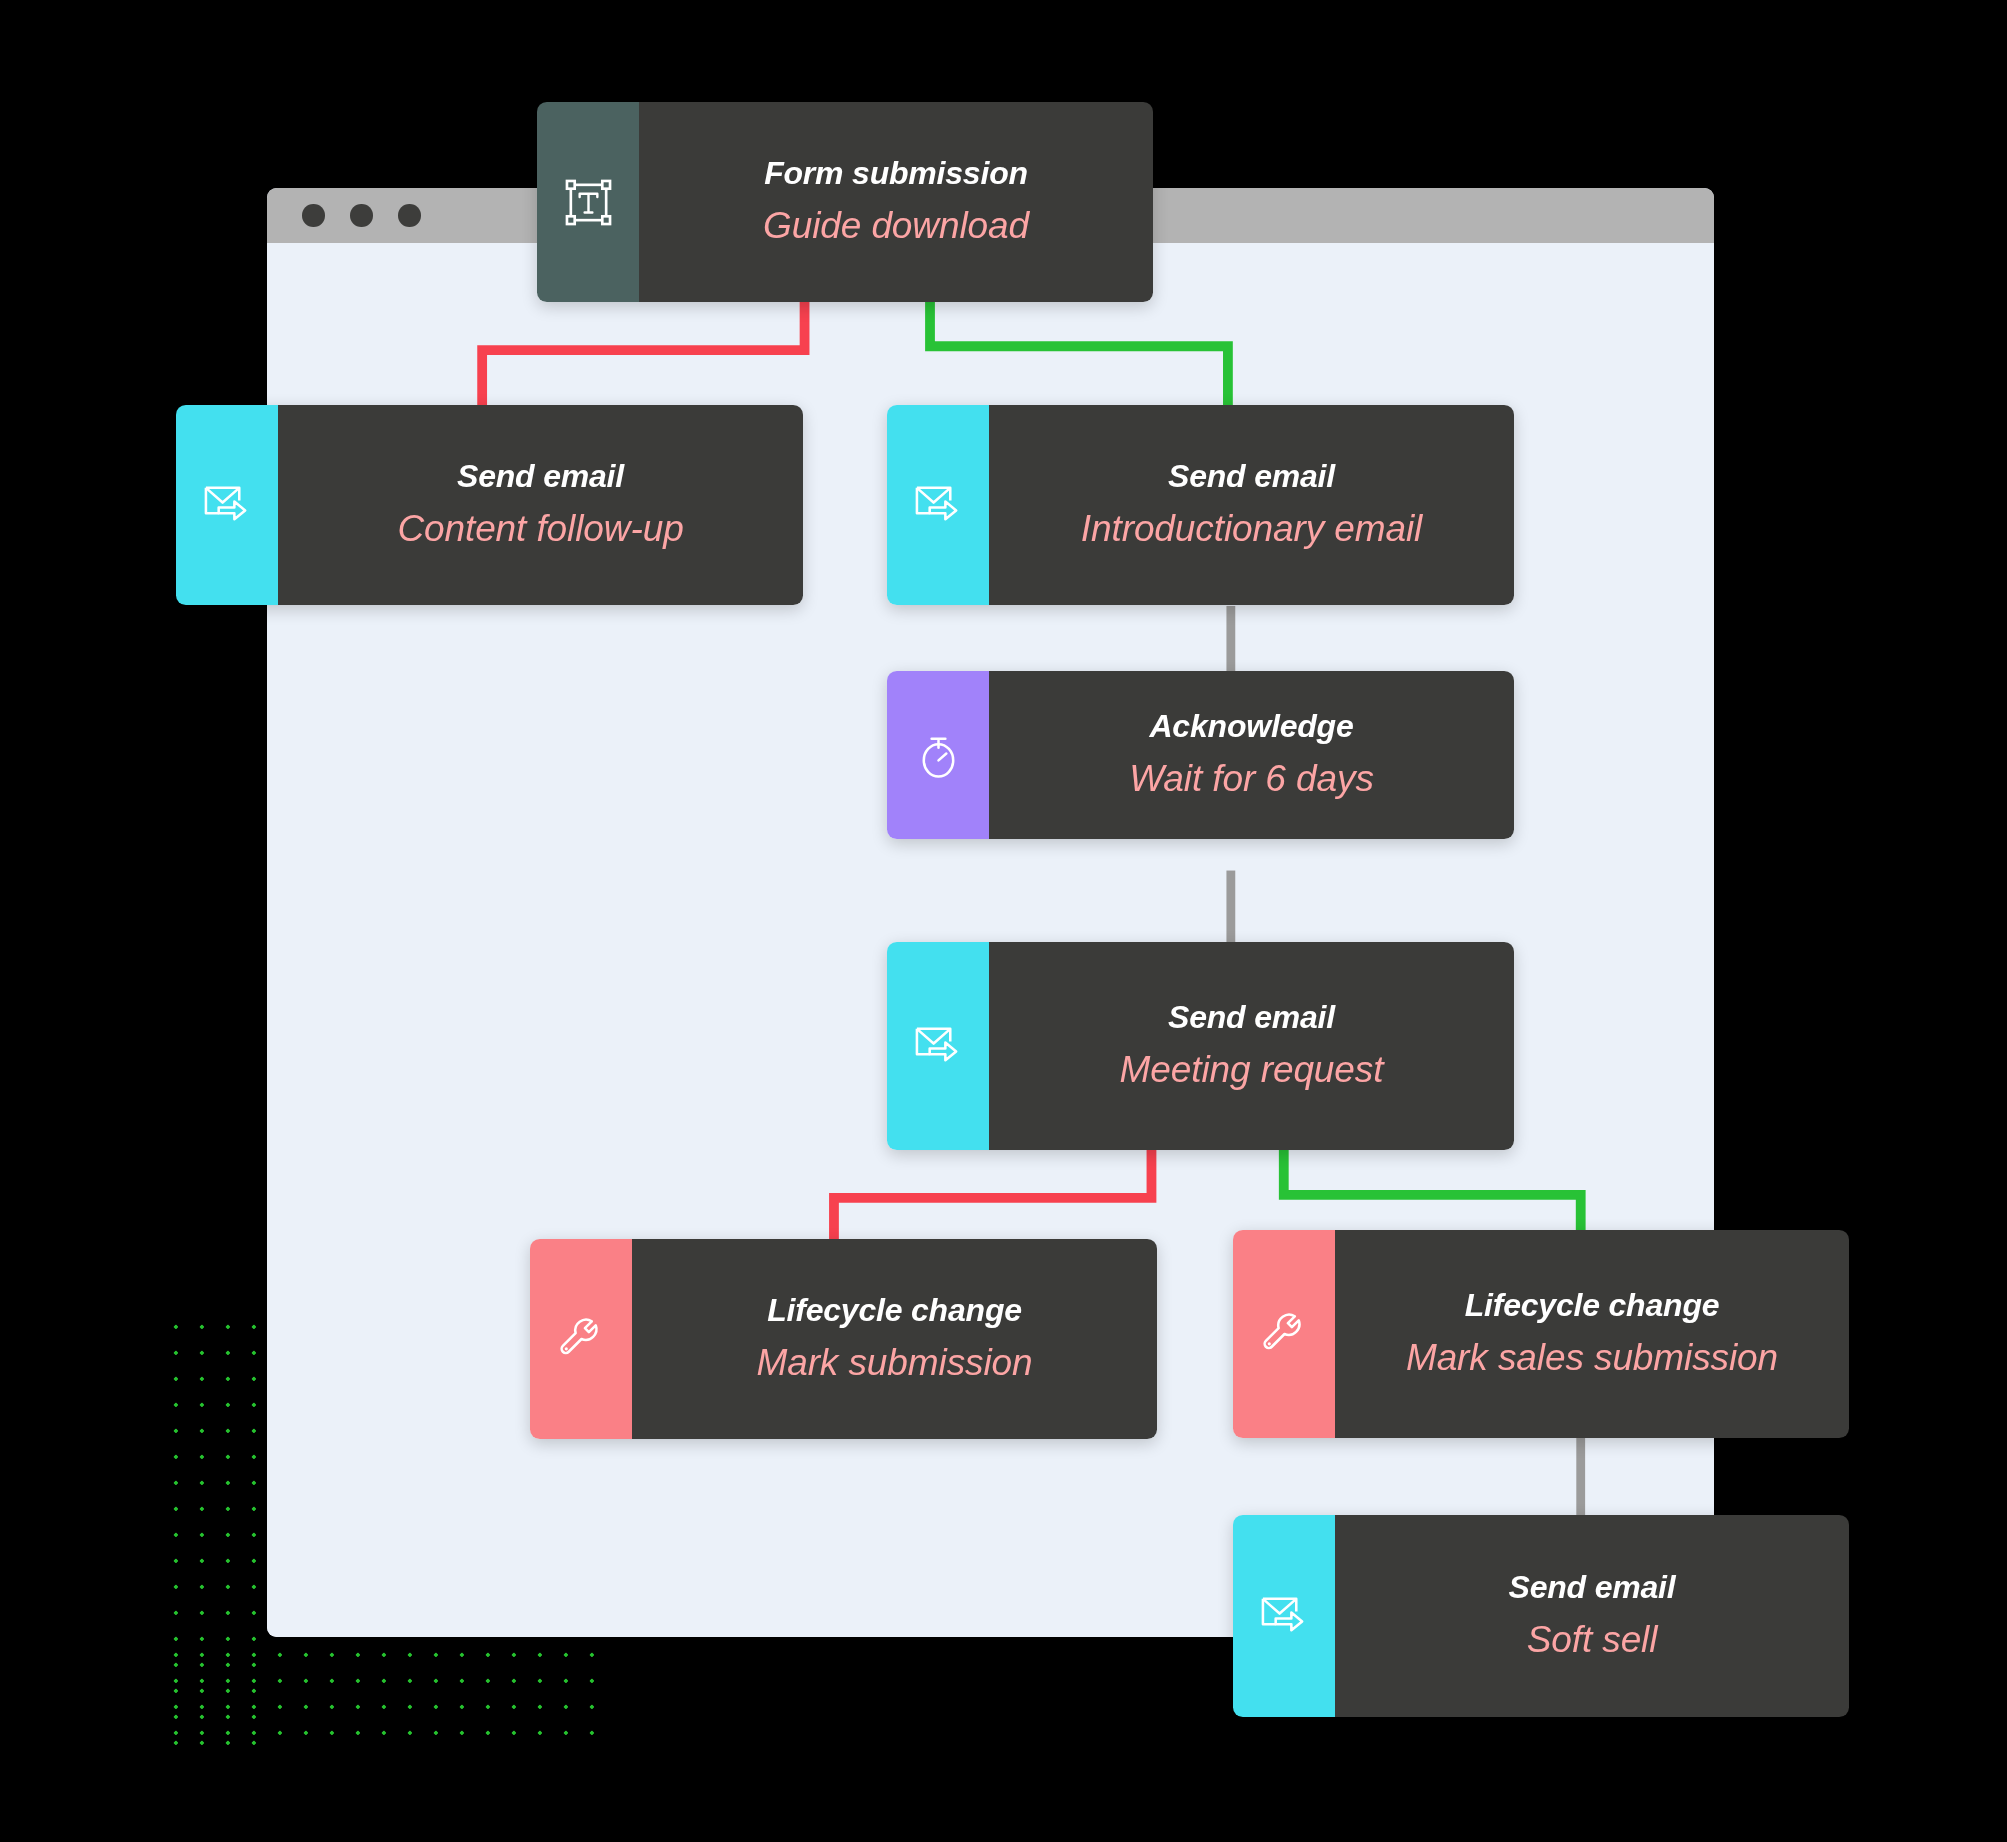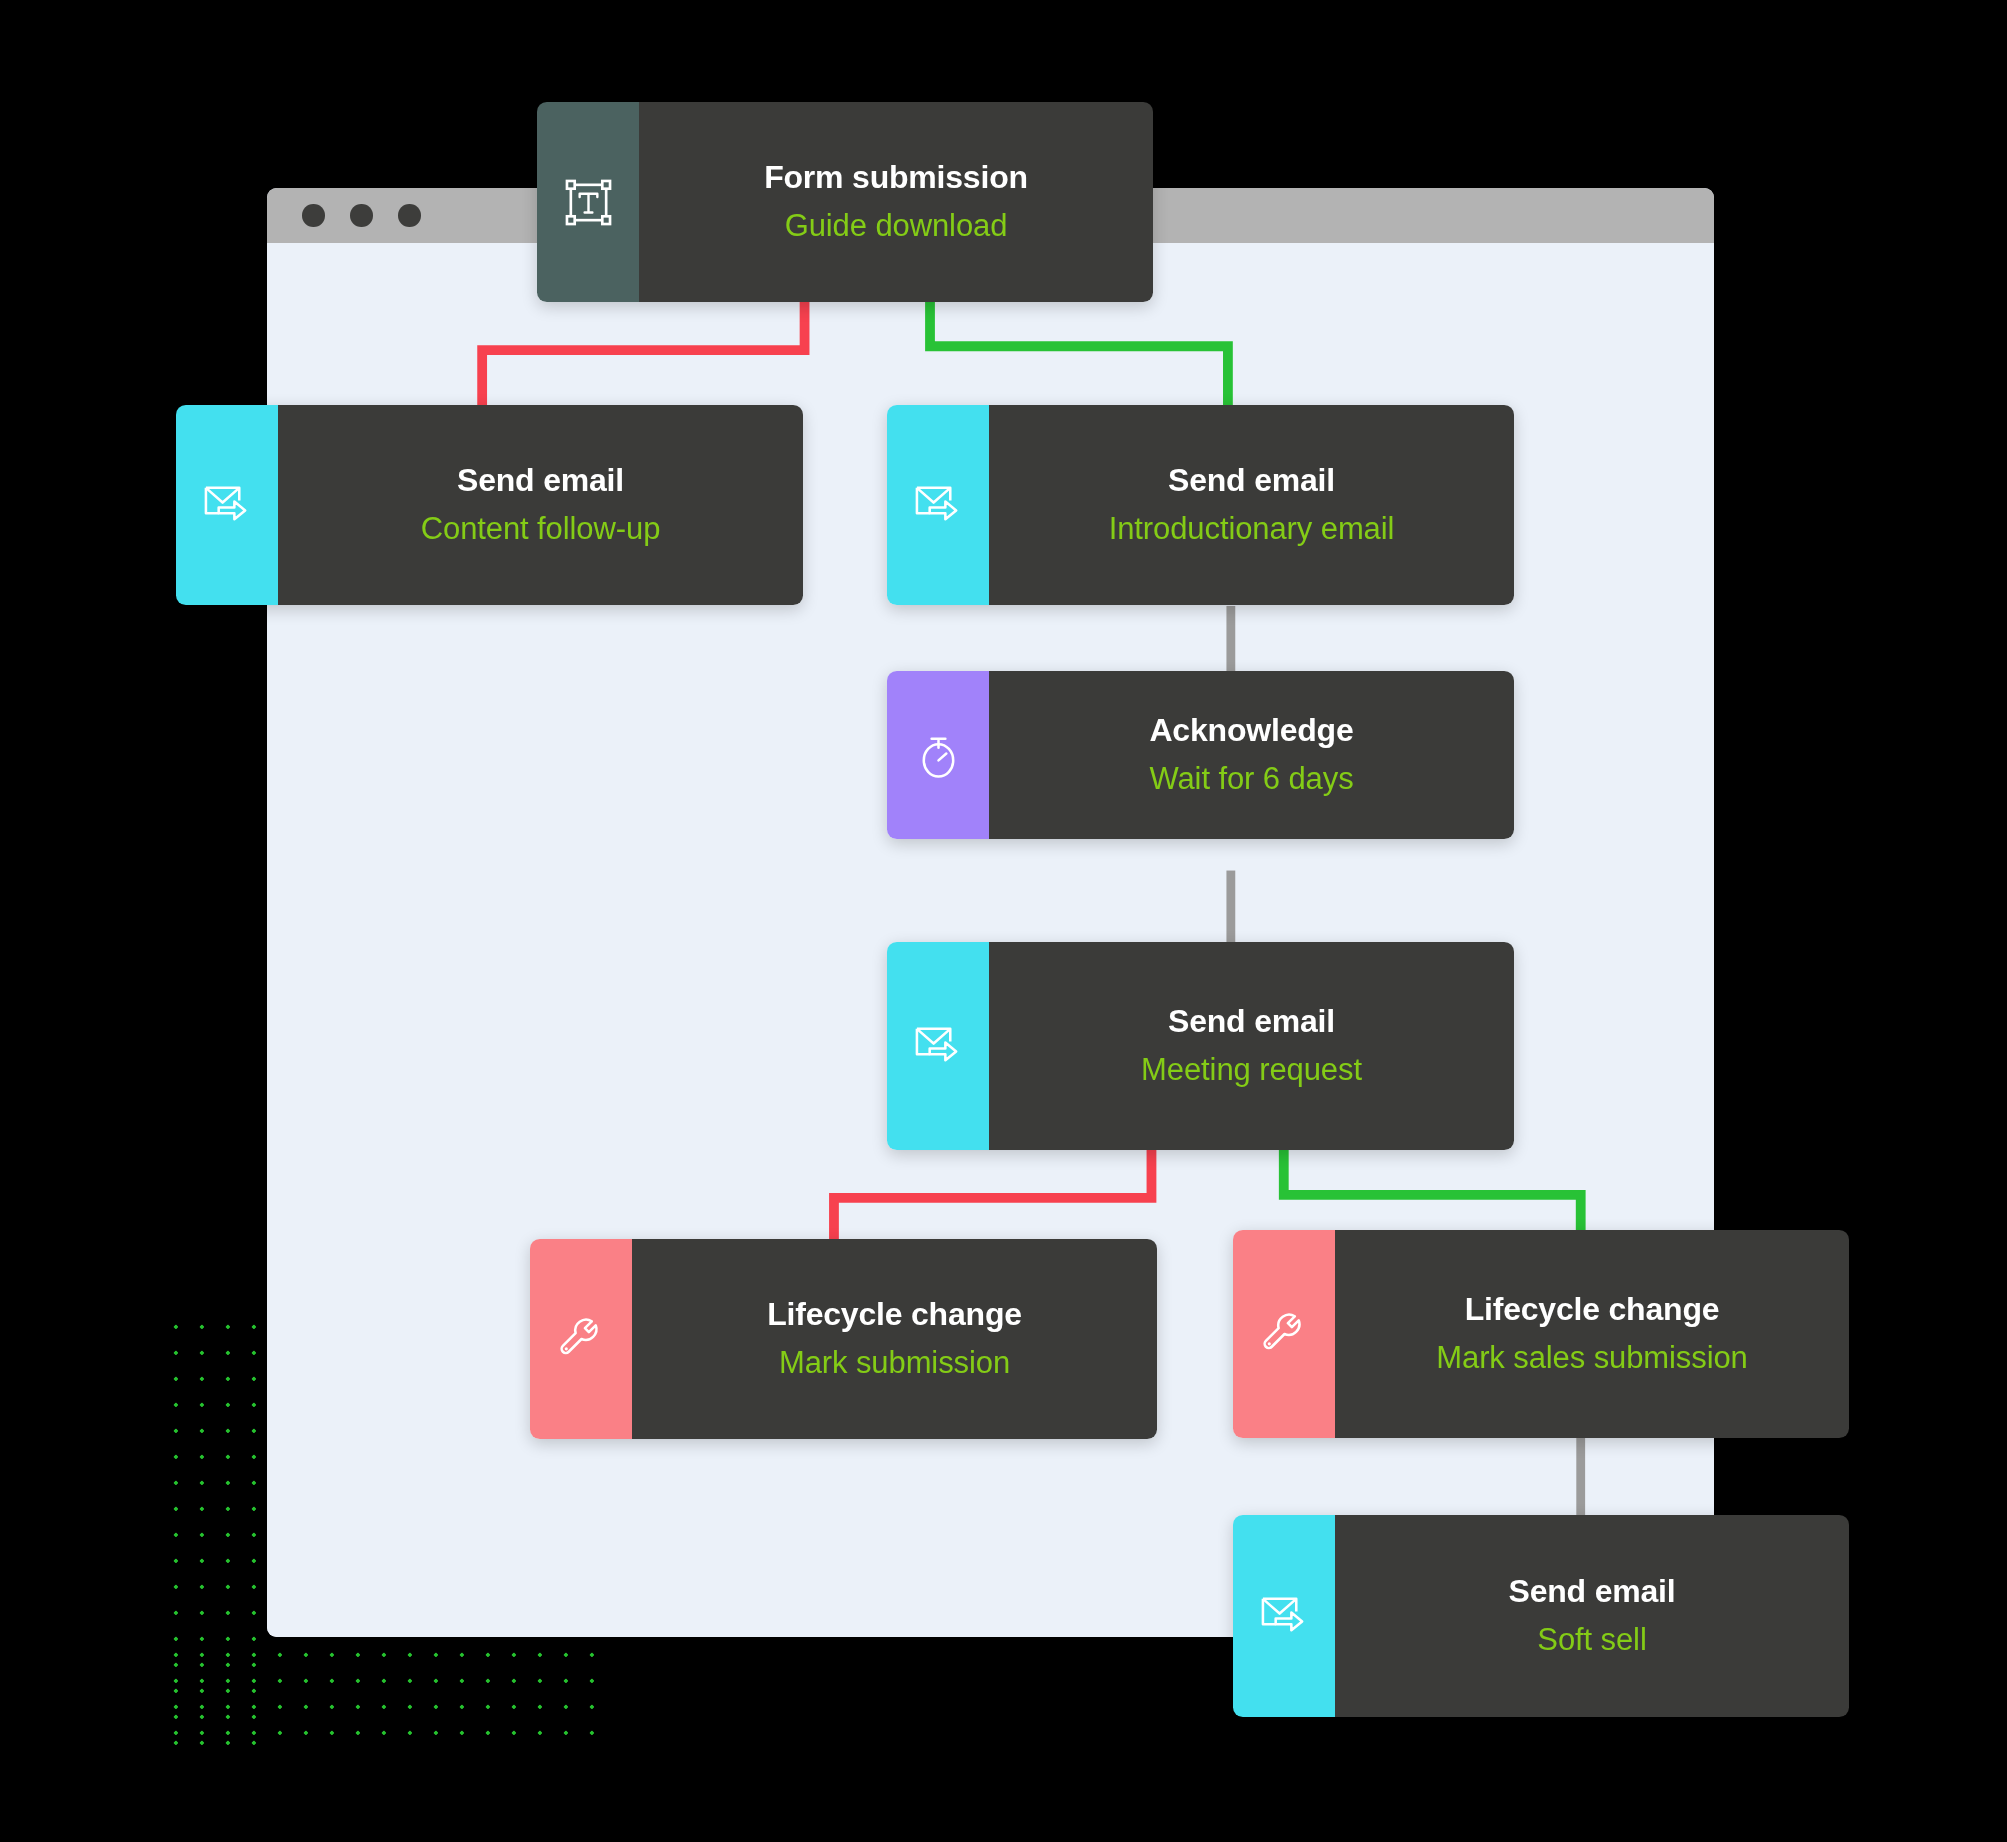--- a/index.html
+++ b/index.html
@@ -90,33 +90,34 @@
     justify-content: center;
   }
   .card-body {
     flex: 1 1 auto;
     background: #3b3b39;
     display: flex;
     flex-direction: column;
     align-items: center;
     justify-content: center;
     padding: 13.7px 25.5px;
+    font-style: italic;
   }
   .card-title {
     color: #ffffff;
     font-weight: bold;
     font-size: 32px;
     line-height: 1.24;
     letter-spacing: -0.2px;
     white-space: nowrap;
   }
   .card-sub {
-    color: #84cc16;
+    color: #fca5a5;
     font-weight: 400;
-    font-size: 31px;
+    font-size: 37px;
     line-height: 1.3;
     letter-spacing: -0.1px;
     white-space: nowrap;
     margin-top: 8px;
   }
   .icon-svg { display: block; }
 </style>
 </head>
 <body>
 

